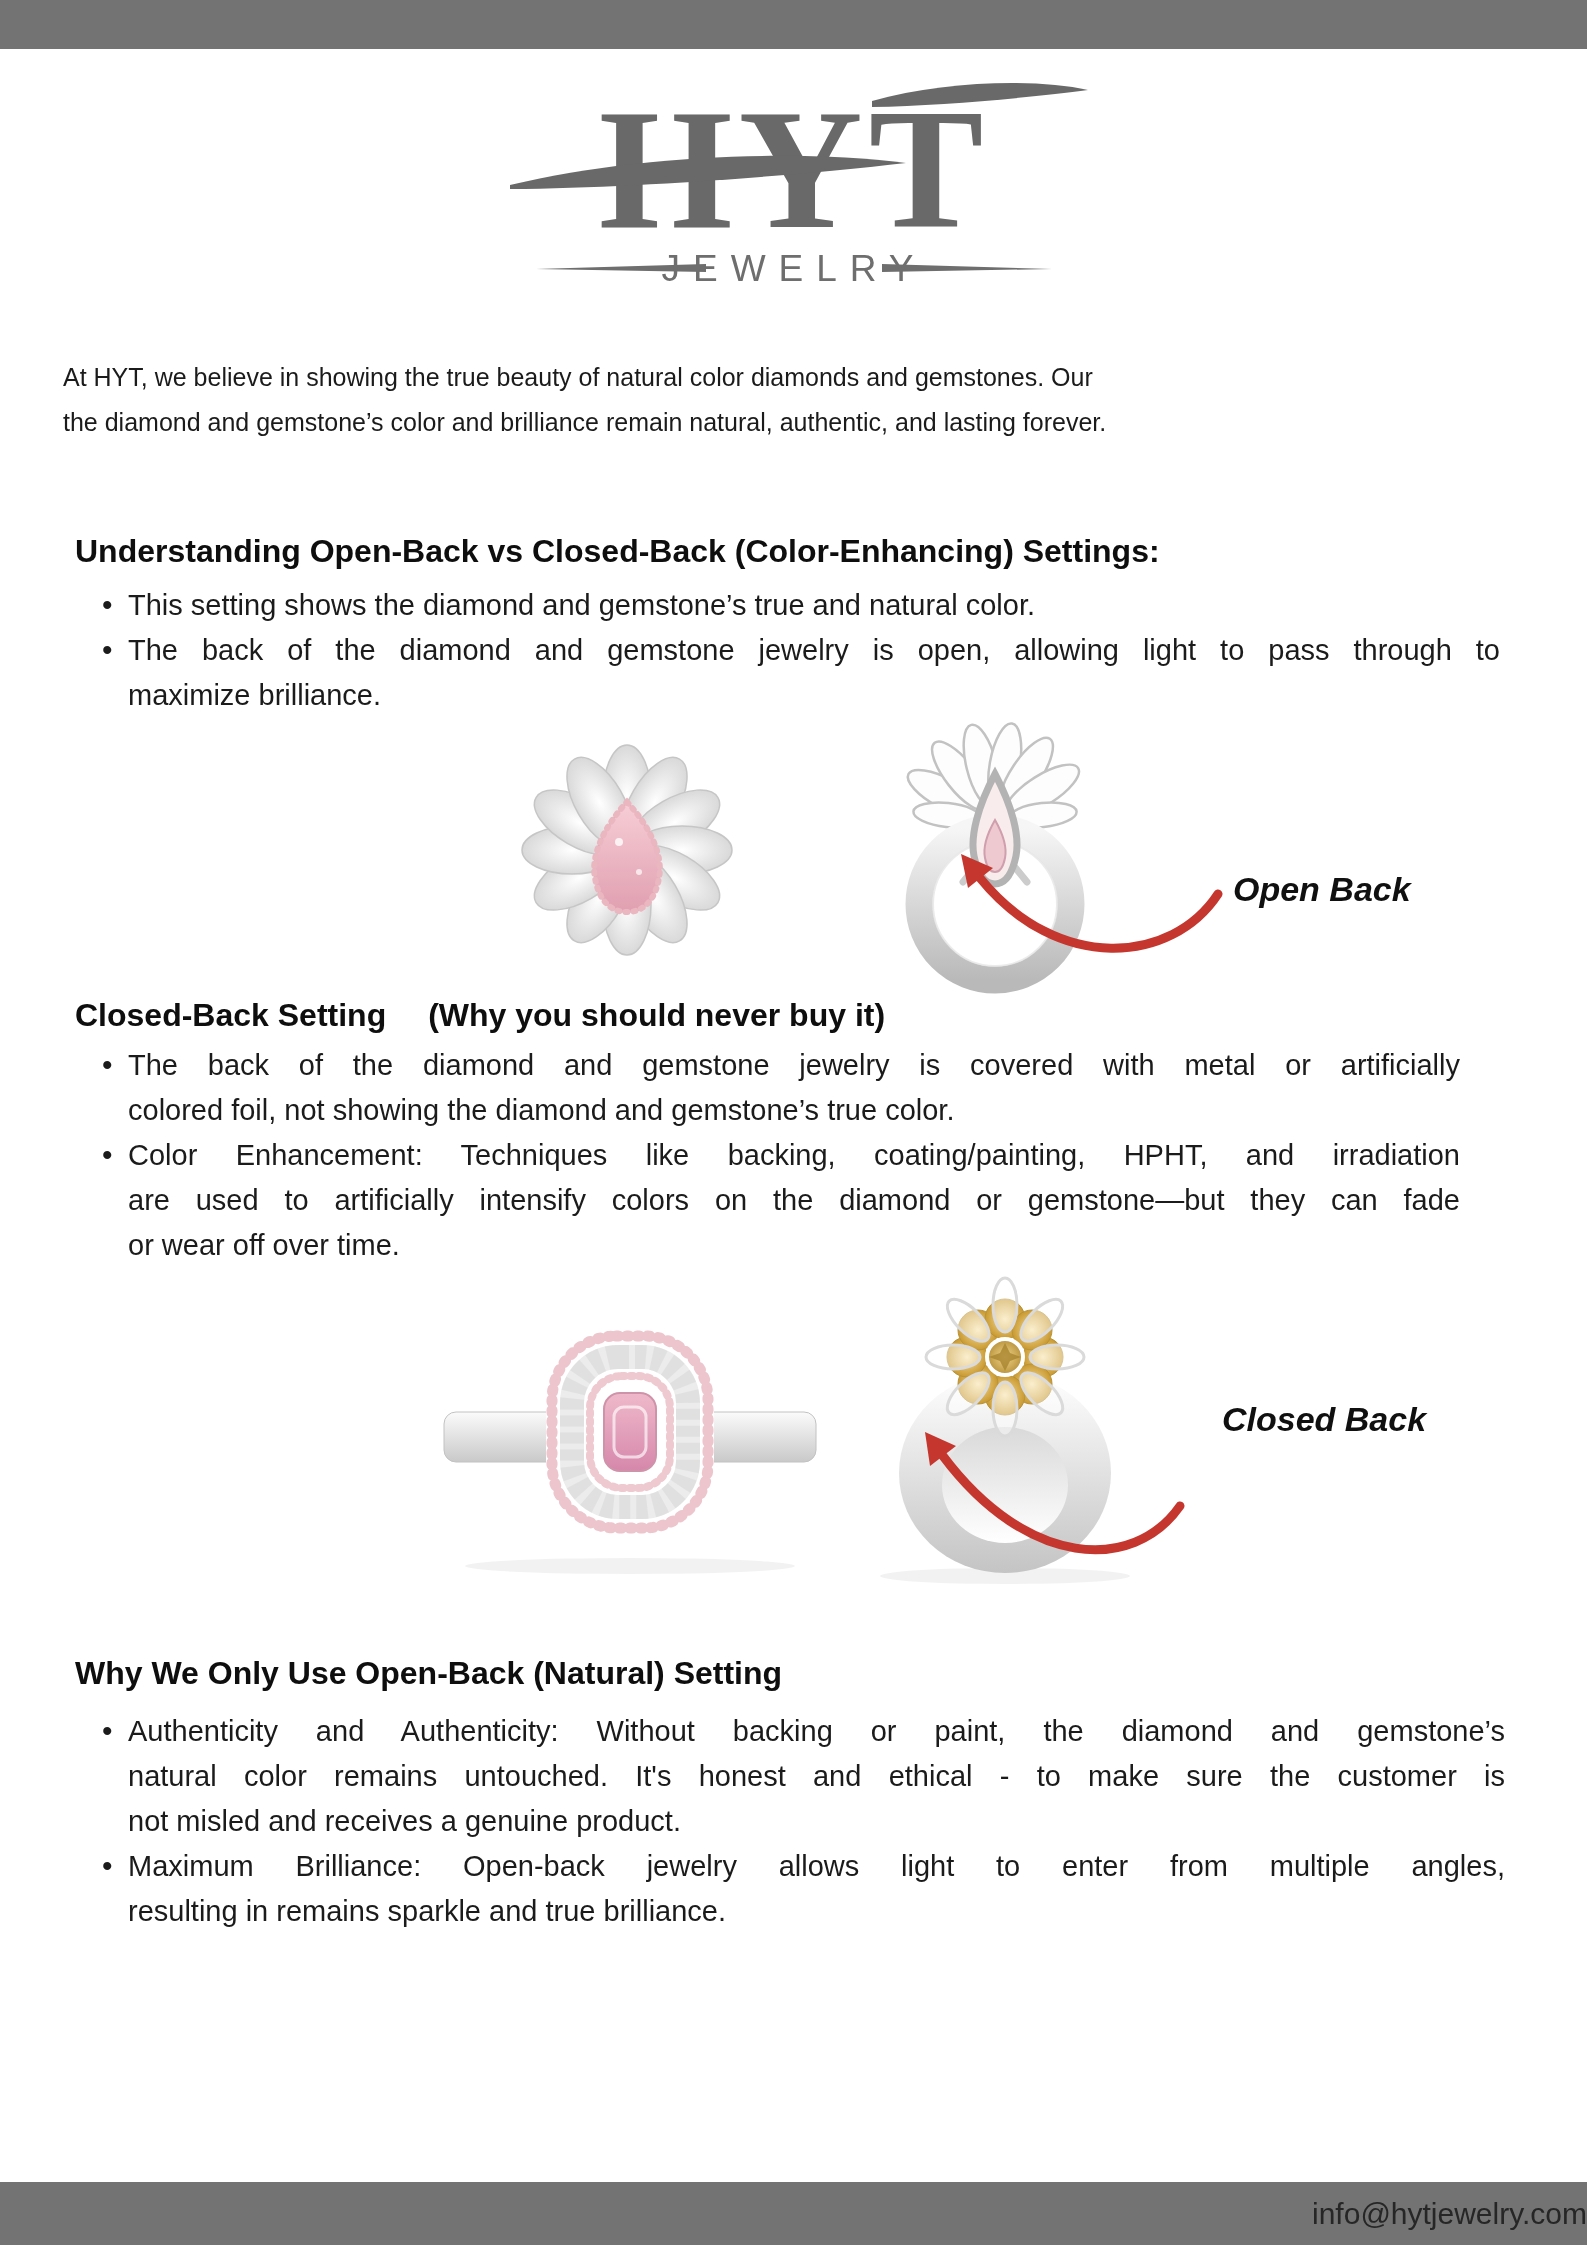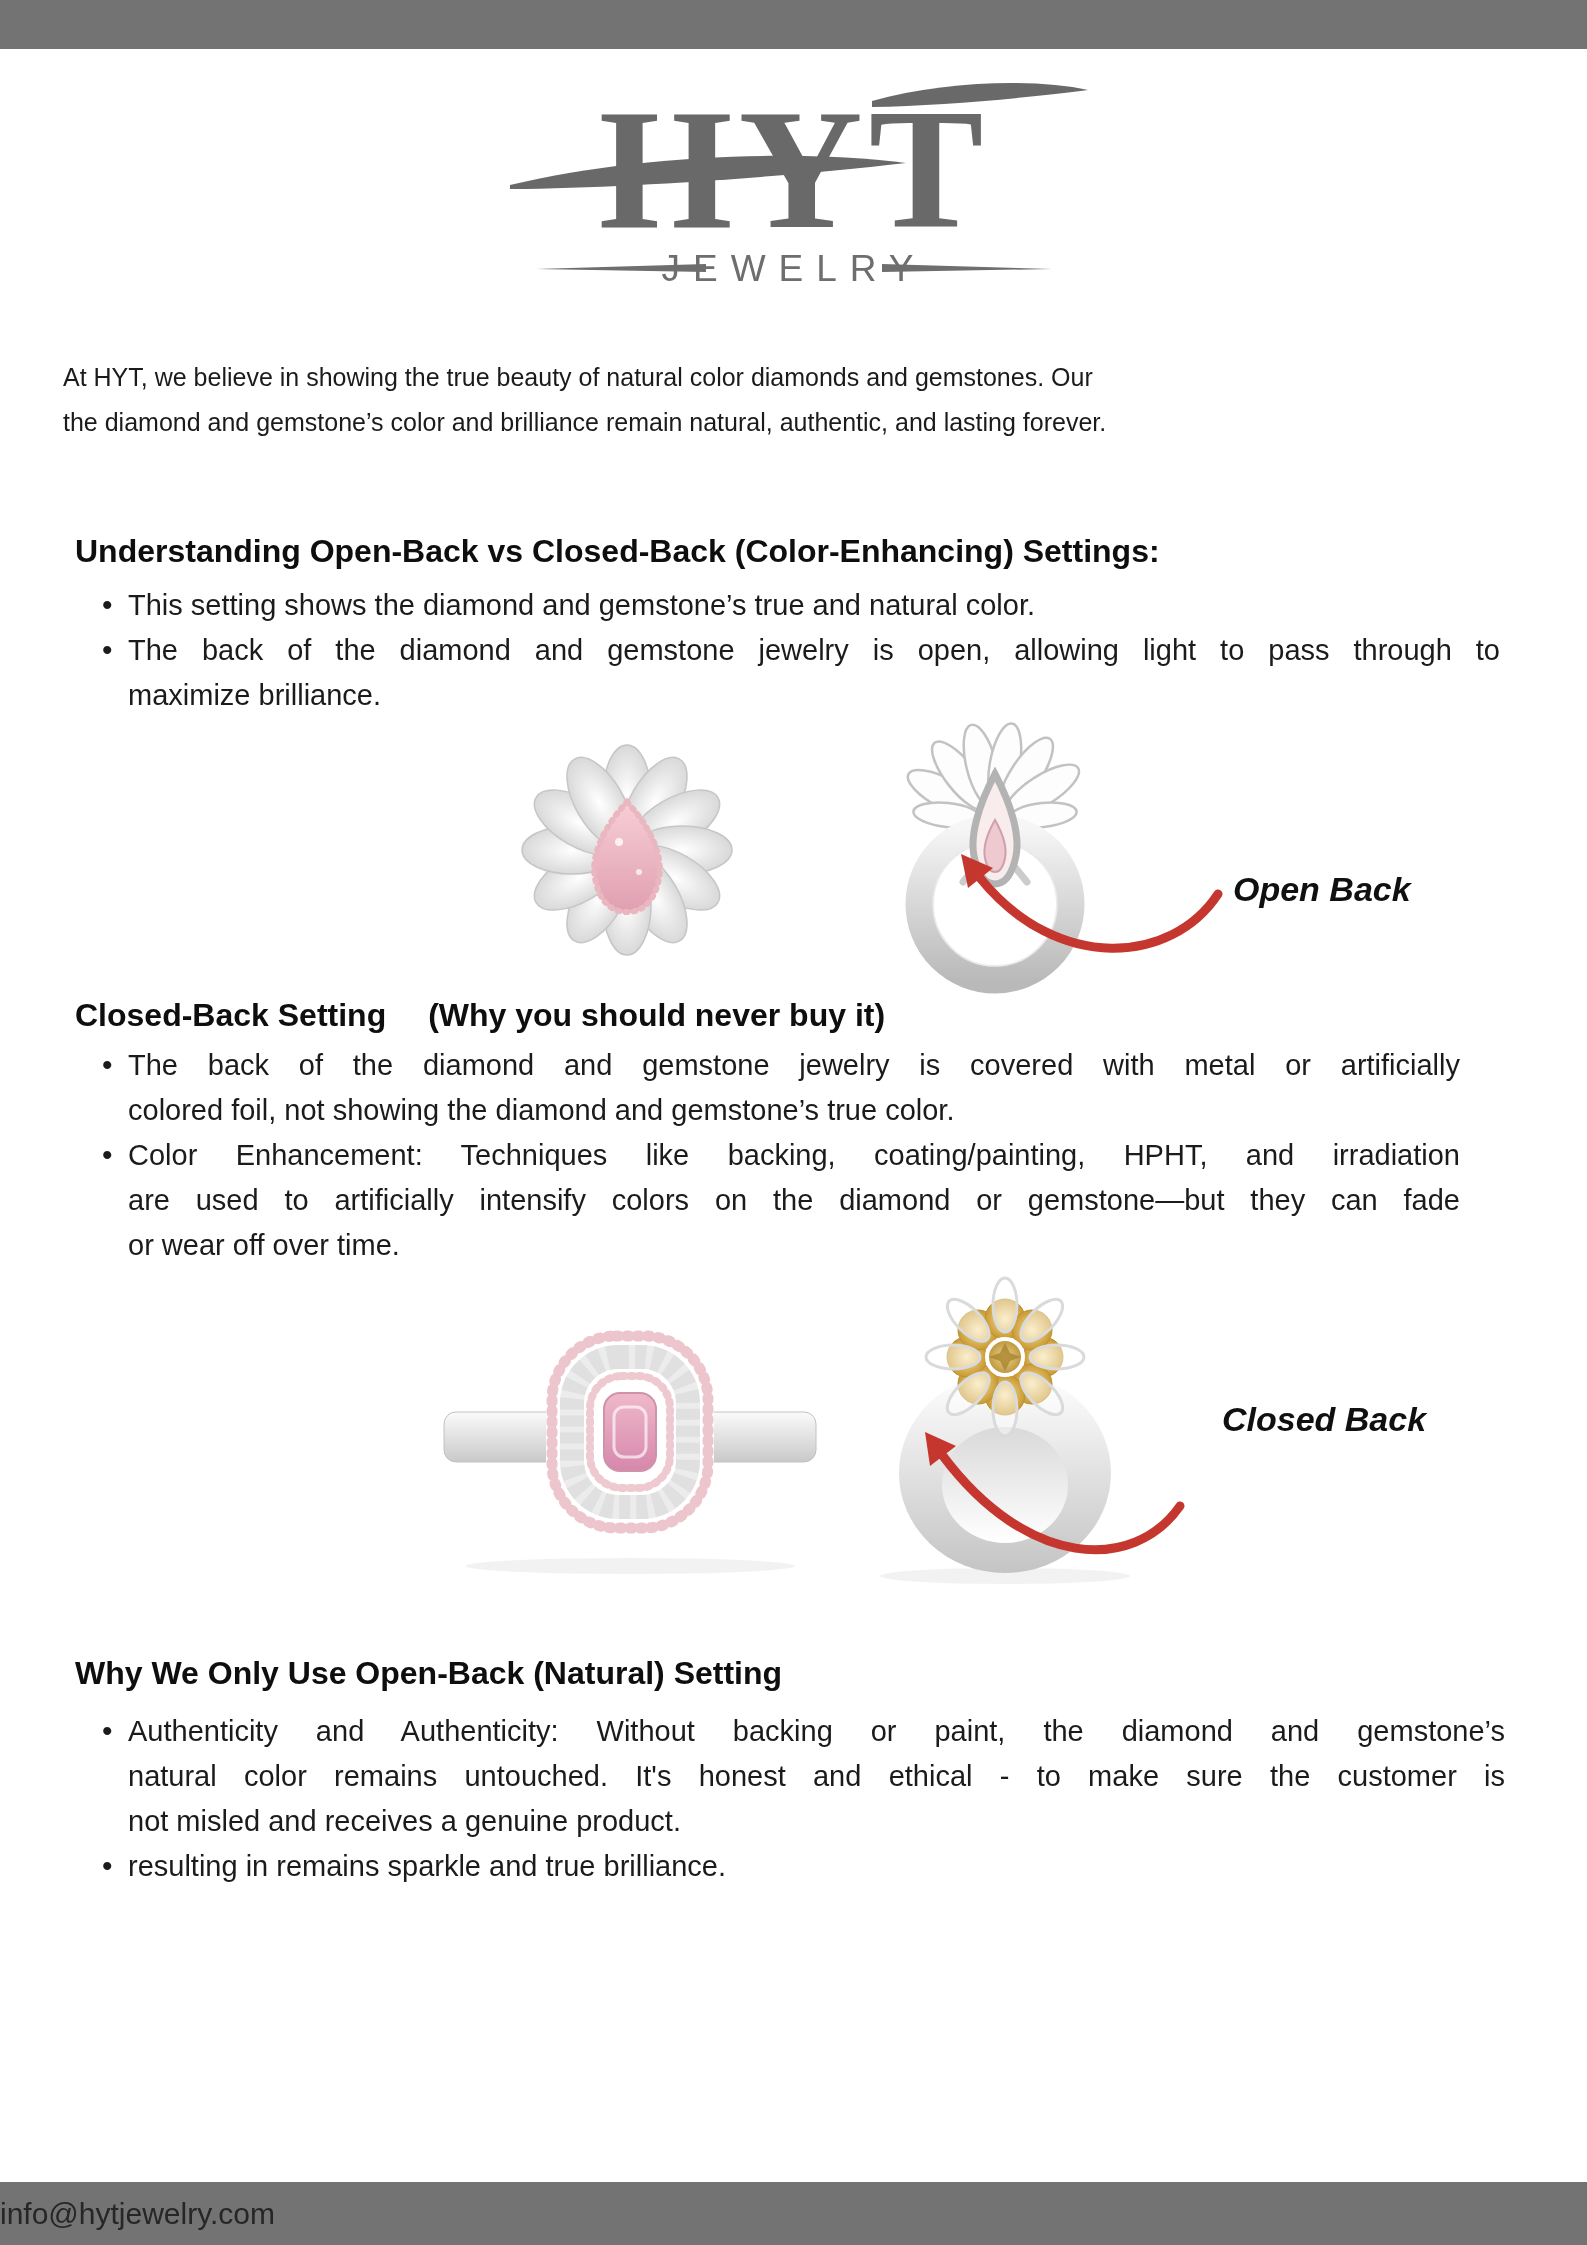--- a/index.html
+++ b/index.html
@@ -22,21 +22,21 @@
   .w-why{width:1405px;}
   #ul-closed{margin-top:8px;}
   #ul-why{margin-top:16px;}
   .line.j{text-align:justify;text-align-last:justify;}
   .row{position:relative;}
   #row-open{height:265px;}
   #row-closed{height:315px;}
   .abs{position:absolute;}
   .ring-label{position:absolute;font-size:34px;font-weight:700;font-style:italic;color:#101010;white-space:nowrap;}
   .footer{position:absolute;left:0;bottom:0;width:100%;height:63px;background:#737373;
-          display:flex;align-items:center;justify-content:flex-start;}
+          display:flex;align-items:center;justify-content:flex-end;}
   .footer-email{font-size:30px;color:#262626;}
 </style>
 </head>
 <body>
 
 <div class="page">
 
   <div class="bar-top"></div>
 
   <svg class="logo-svg" width="640" height="232" viewBox="0 0 640 232">
@@ -227,20 +227,21 @@
 
   <div class="section-heading" id="h-why">Why We Only Use Open-Back (Natural) Setting</div>
 
   <ul class="bullets w-why" id="ul-why">
     <li>
       <div class="line j">Authenticity and Authenticity: Without backing or paint, the diamond and gemstone’s</div>
       <div class="line j">natural color remains untouched. It's honest and ethical - to make sure the customer is</div>
       <div class="line">not misled and receives a genuine product.</div>
     </li>
     <li>
+      <div class="line j">Maximum Brilliance: Open-back jewelry allows light to enter from multiple angles,</div>
       <div class="line">resulting in remains sparkle and true brilliance.</div>
     </li>
   </ul>
 
   <div class="footer">
     <span class="footer-email">info@hytjewelry.com</span>
   </div>
 
 </div>
 

